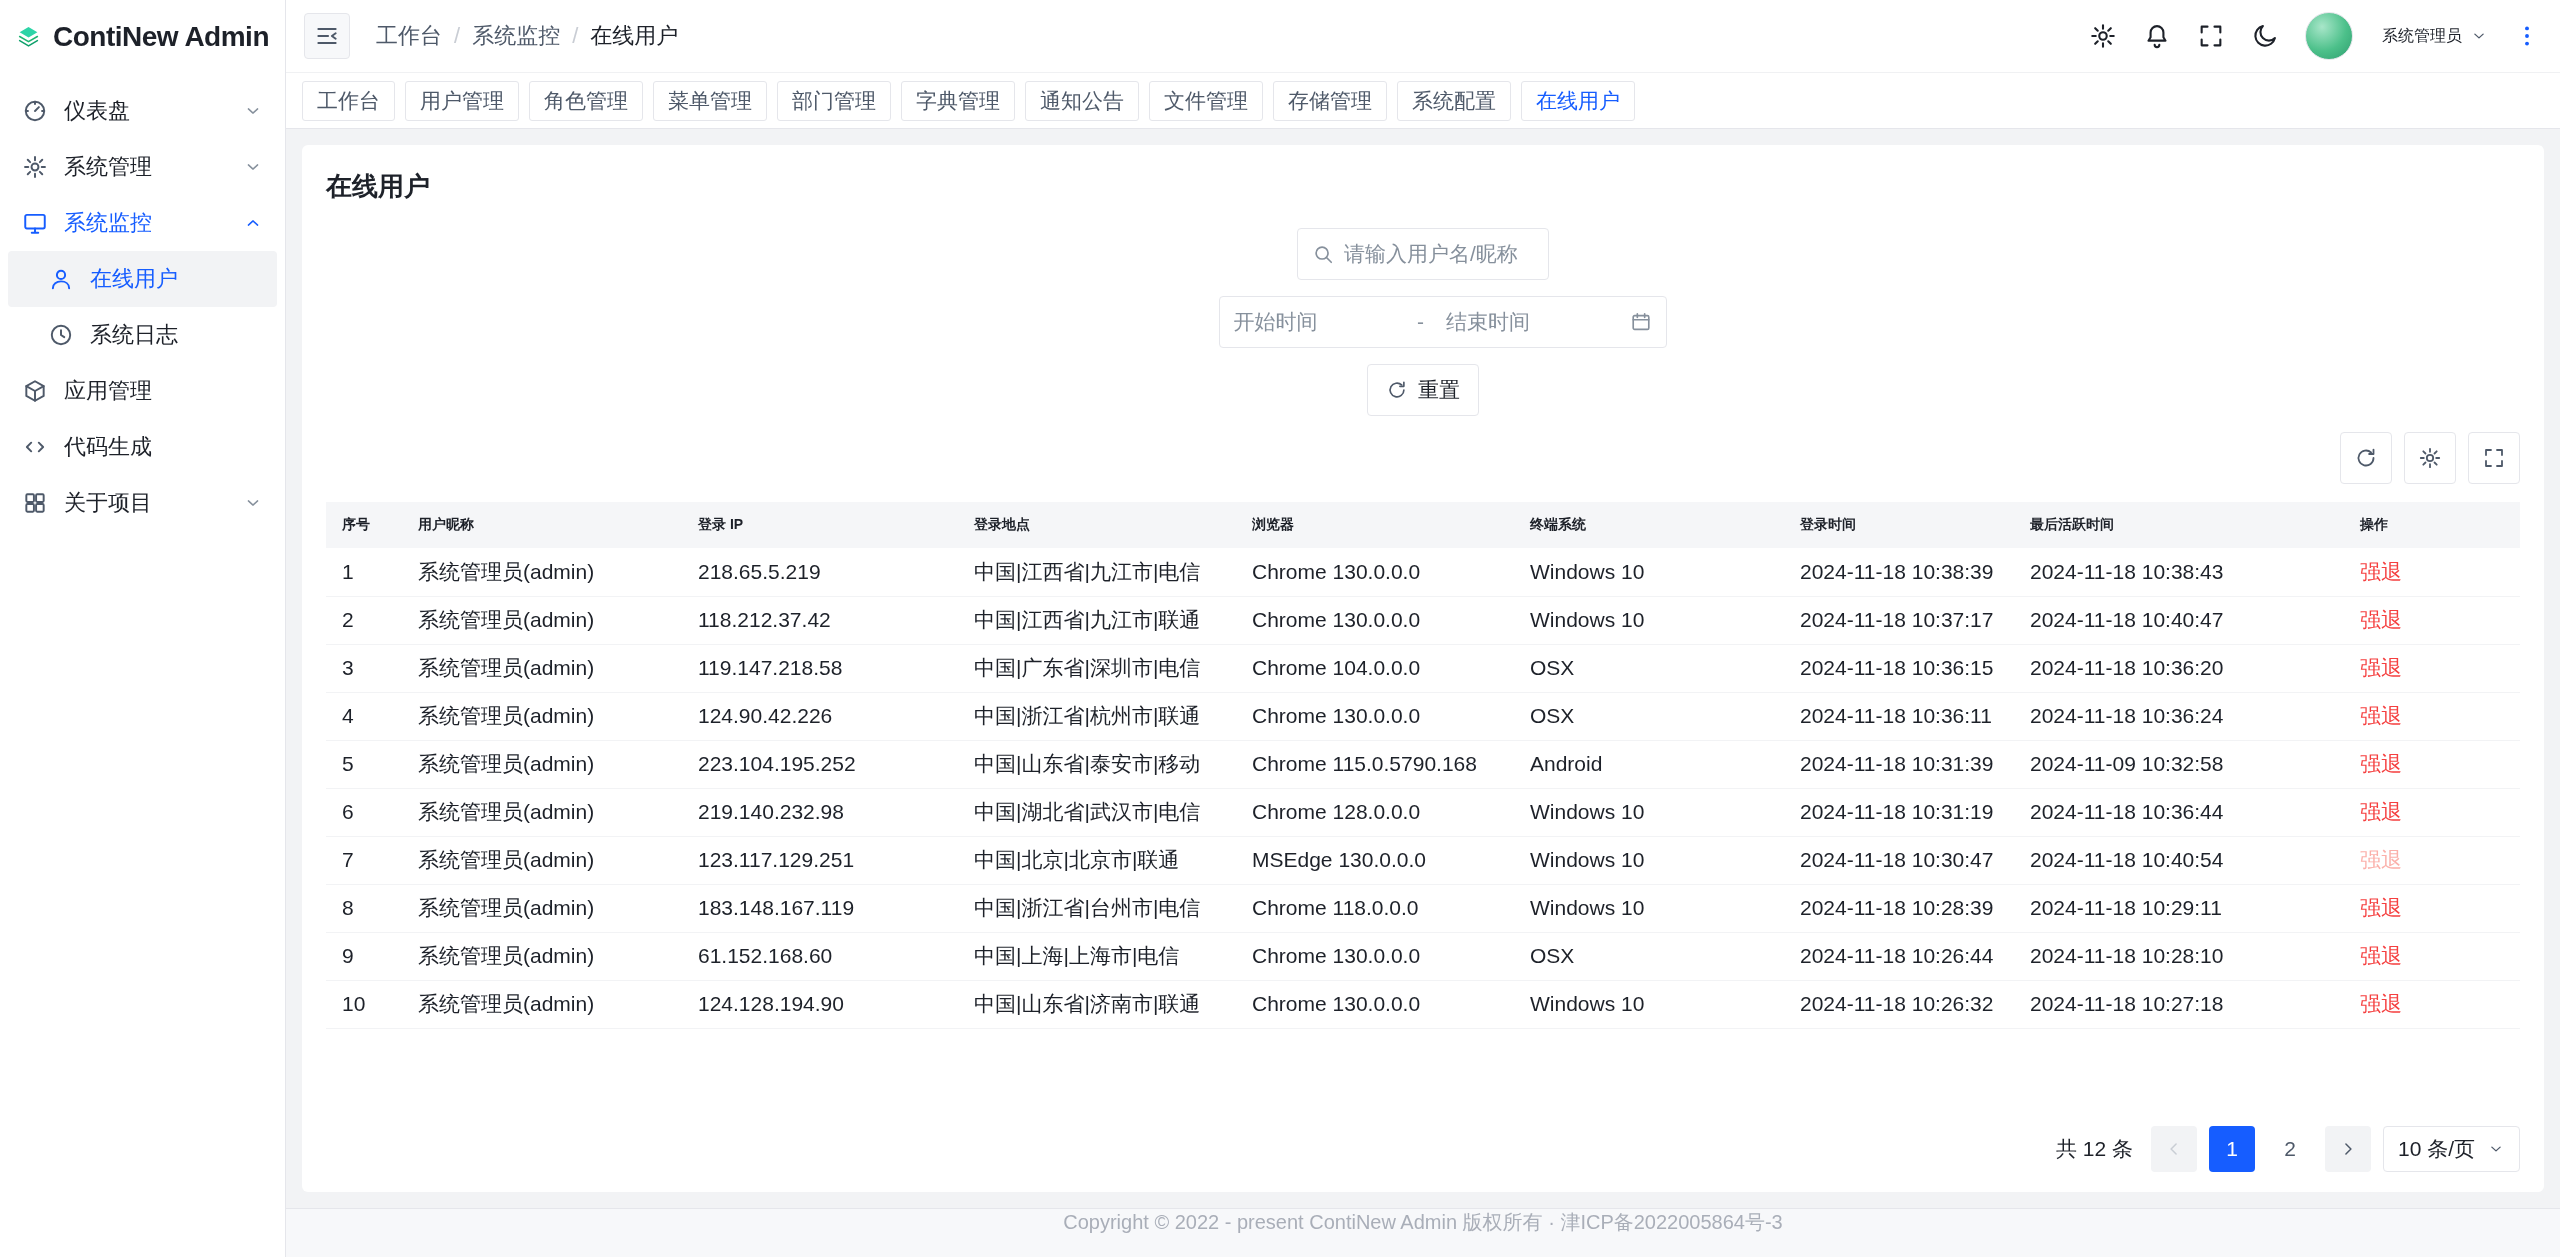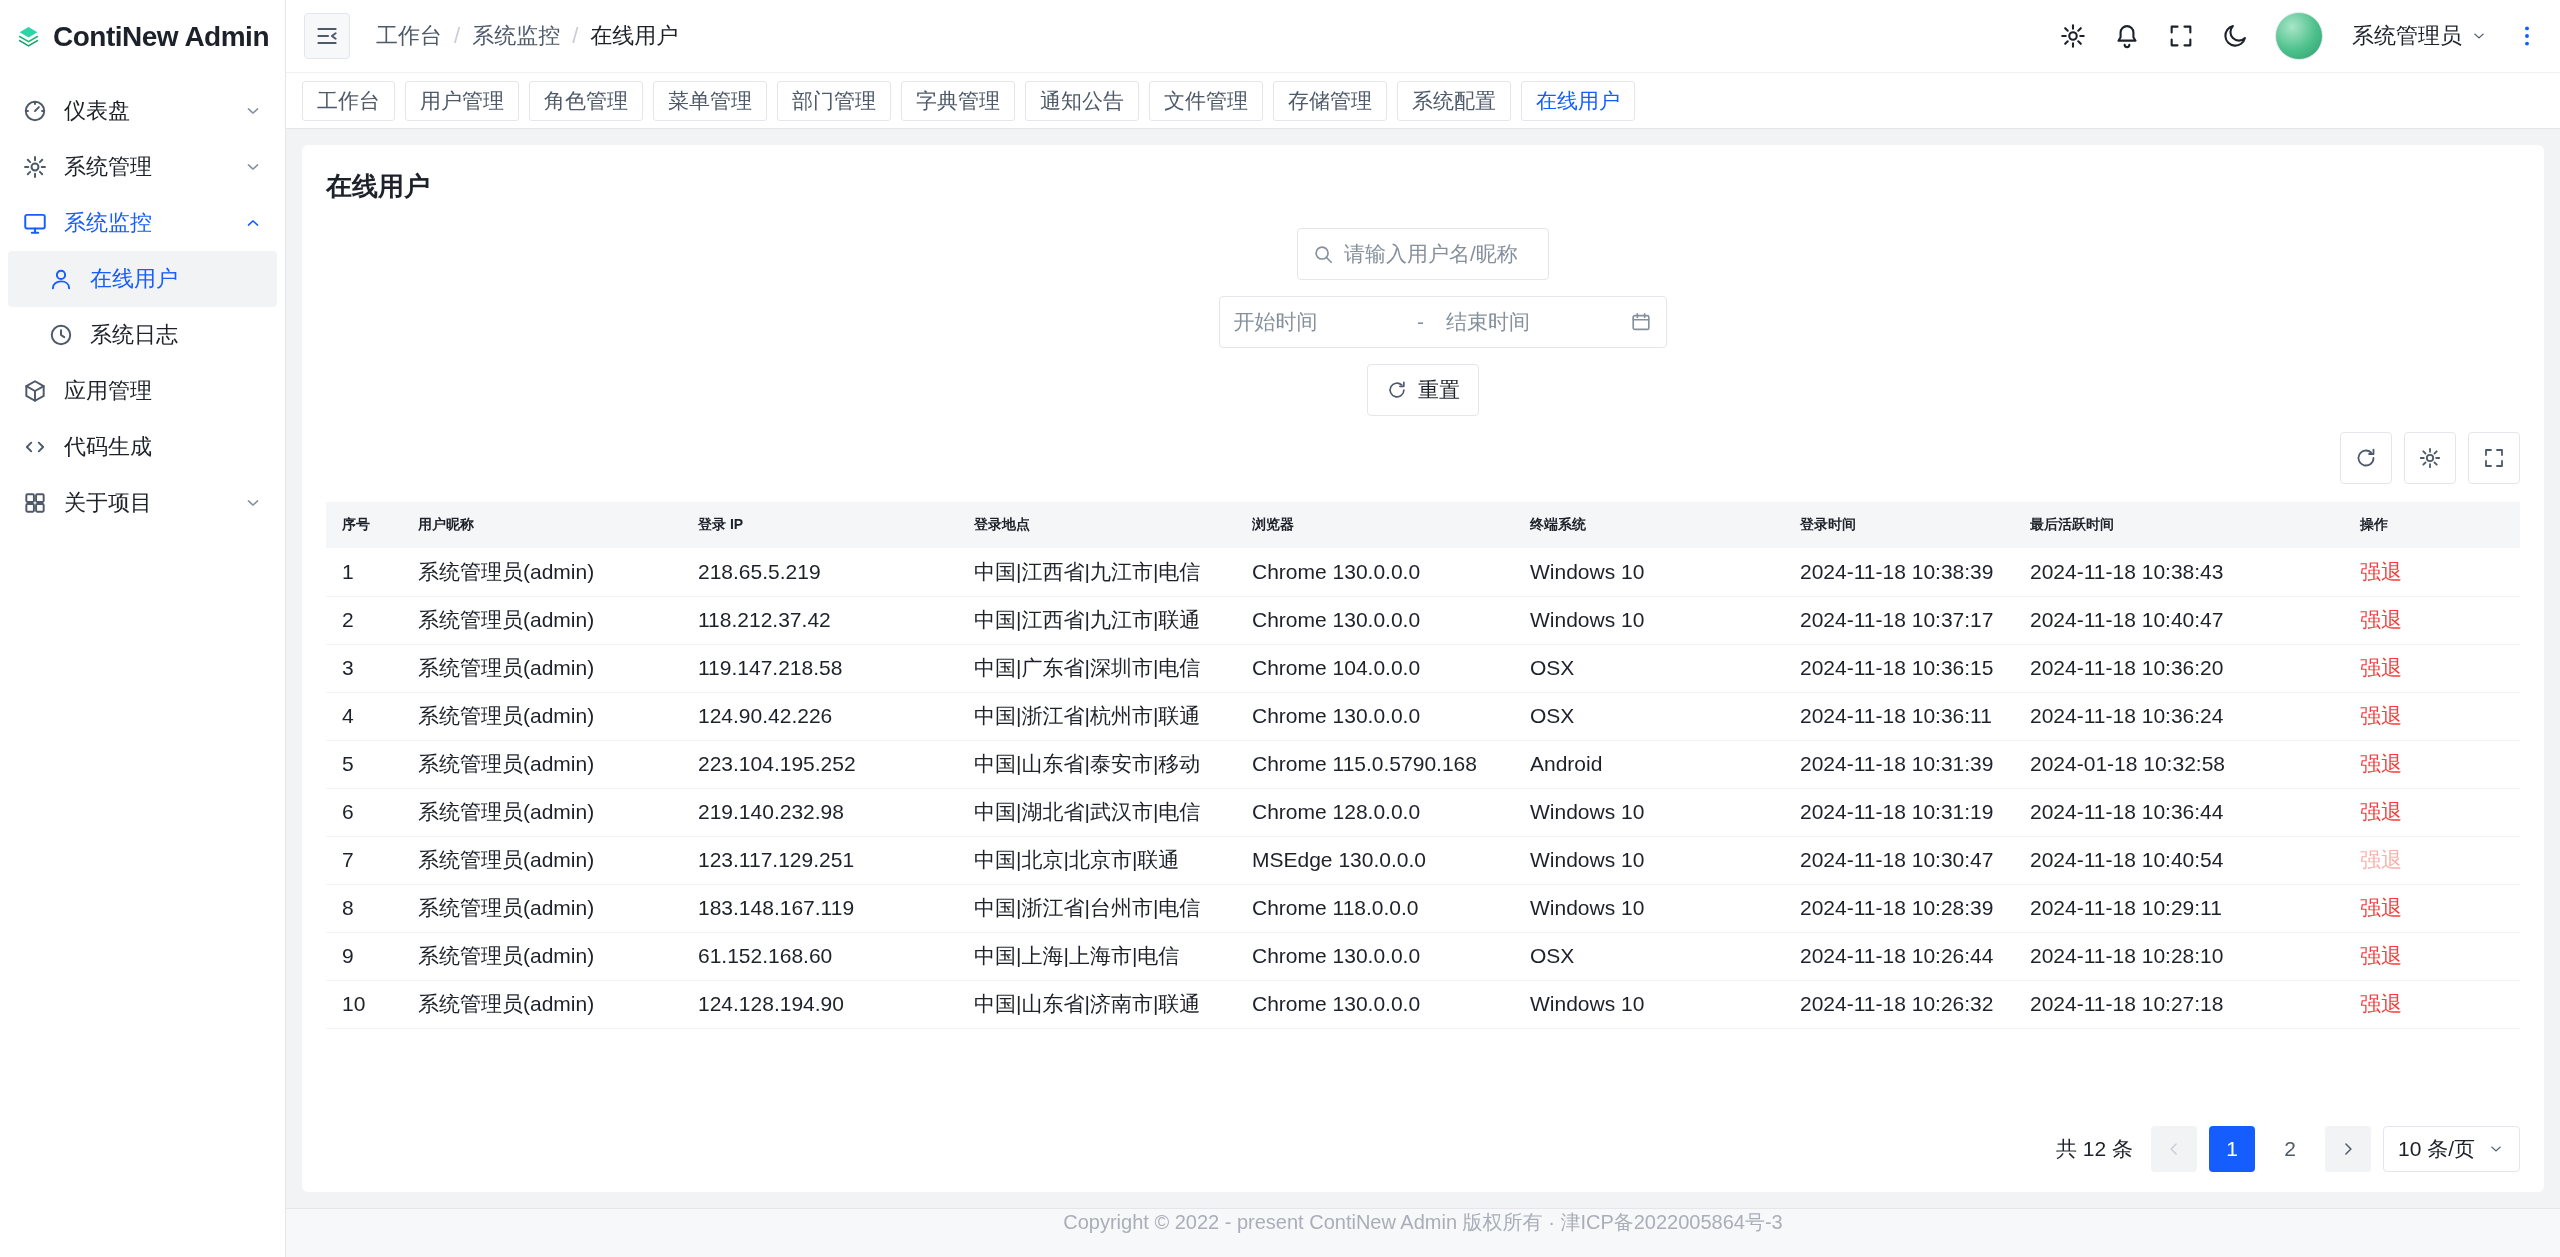--- a/index.html
+++ b/index.html
@@ -39,21 +39,21 @@
   .collapse-btn { width: 46px; height: 46px; background: #f7f8fa; border: 1px solid #e5e6eb; border-radius: 4px; display: flex; align-items: center; justify-content: center; color: #4e5969; cursor: pointer; }
   .collapse-btn .icon { width: 26px; height: 26px; }
   .breadcrumb { display: flex; align-items: center; gap: 12px; margin-left: 26px; font-size: 22px; }
   .crumb { color: #4e5969; cursor: pointer; }
   .crumb.current { color: #1d2129; cursor: default; }
   .crumb-sep { color: #c9cdd4; }
   .topbar-right { margin-left: auto; display: flex; align-items: center; gap: 26px; }
   .top-icon { width: 28px; height: 28px; color: #1d2129; cursor: pointer; }
   .avatar { width: 48px; height: 48px; border-radius: 50%; background: radial-gradient(circle at 35% 30%, #a8e6c9 0%, #4cc08a 55%, #2e9d6e 100%); border: 1px solid #e5e6eb; cursor: pointer; flex-shrink: 0; }
   .user-chip { display: flex; align-items: center; gap: 8px; cursor: pointer; }
-  .user-name { font-size: 22px; white-space: nowrap; margin-left: 21px; }
+  .user-name { font-size: 16px; white-space: nowrap; margin-left: 21px; }
   .chev-sm { width: 18px; height: 18px; color: #4e5969; }
   .more-vert { width: 26px; height: 26px; color: #165dff; cursor: pointer; }
 
   .tabbar { height: 56px; flex-shrink: 0; background: #fff; border-bottom: 1px solid #e5e6eb; display: flex; align-items: center; gap: 10px; padding: 0 16px; }
   .tab { height: 40px; padding: 0 14px; display: inline-flex; align-items: center; background: #fff; border: 1px solid #e5e6eb; border-radius: 3px; font-size: 21px; color: #4e5969; cursor: pointer; white-space: nowrap; }
   .tab.active { color: #165dff; }
 
   
   .content { flex: 1; min-height: 0; padding: 16px; display: flex; }
   .card { flex: 1; background: #fff; border-radius: 6px; padding: 18px 24px 20px; display: flex; flex-direction: column; min-height: 0; }
@@ -426,21 +426,21 @@
                 <td><a class="force-logout">强退</a></td>
               </tr>
               <tr>
                 <td>5</td>
                 <td>系统管理员(admin)</td>
                 <td>223.104.195.252</td>
                 <td>中国|山东省|泰安市|移动</td>
                 <td>Chrome 115.0.5790.168</td>
                 <td>Android</td>
                 <td>2024-11-18 10:31:39</td>
-                <td>2024-01-18 10:32:58</td>
+                <td>2024-11-09 10:32:58</td>
                 <td><a class="force-logout">强退</a></td>
               </tr>
               <tr>
                 <td>6</td>
                 <td>系统管理员(admin)</td>
                 <td>219.140.232.98</td>
                 <td>中国|湖北省|武汉市|电信</td>
                 <td>Chrome 128.0.0.0</td>
                 <td>Windows 10</td>
                 <td>2024-11-18 10:31:19</td>

